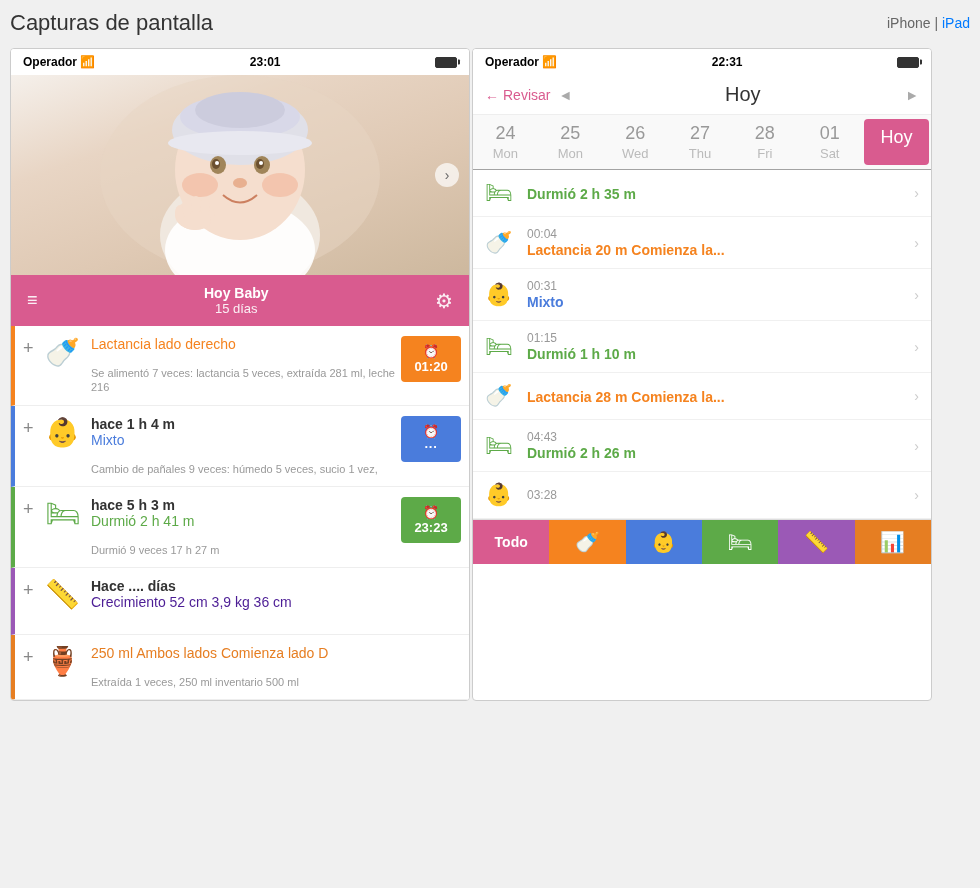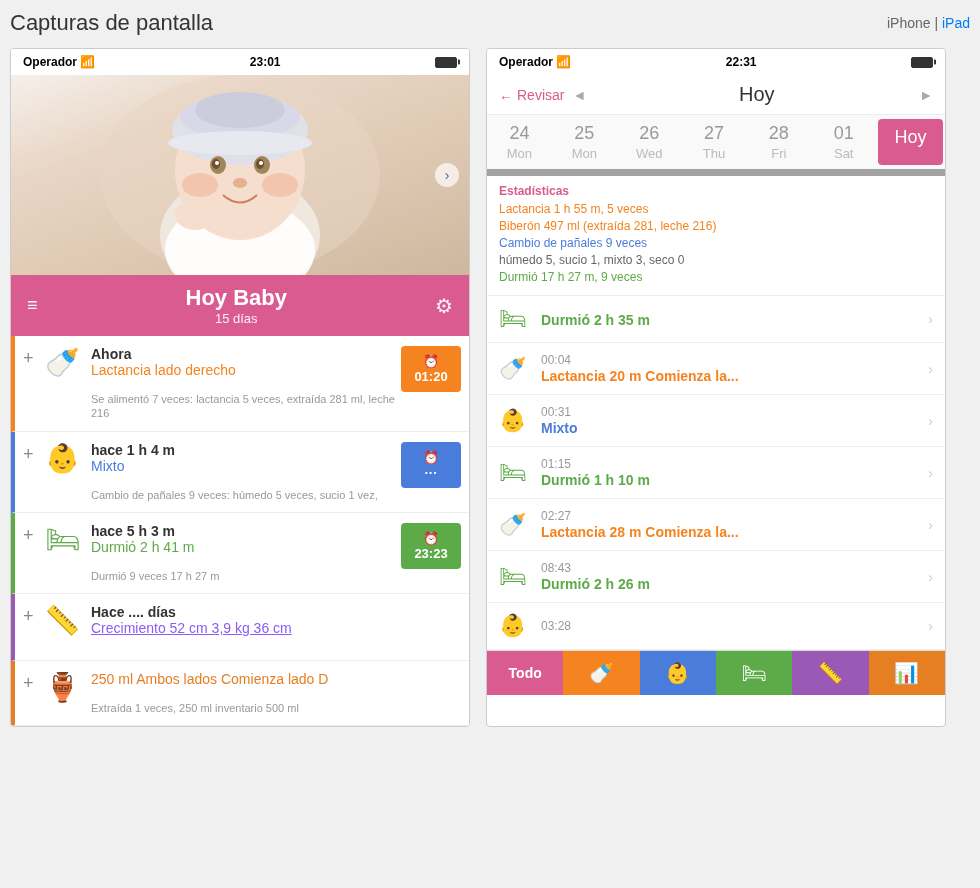--- a/index.html
+++ b/index.html
@@ -26,21 +26,21 @@
     .device-switcher {
       font-size: 14px;
       color: #666;
     }
 
     .device-switcher .iphone { color: #666; }
     .device-switcher .ipad { color: #007aff; font-weight: 500; }
 
     .screenshots-container {
       display: flex;
-      gap: 16px;
+      gap: 2px;
     }
 
     
     .phone-left {
       width: 460px;
       border: 1px solid #ccc;
       border-radius: 4px;
       overflow: hidden;
       background: #fff;
     }
@@ -116,21 +116,21 @@
       color: white;
       text-align: center;
       padding: 10px 16px;
       display: flex;
       align-items: center;
       justify-content: space-between;
     }
 
     .app-header .menu-icon { font-size: 18px; opacity: 0.9; }
     .app-header .title-area { text-align: center; }
-    .app-header .app-name { font-size: 22px; font-weight: 600; }
+    .app-header .app-name { font-size: 14px; font-weight: 600; }
     .app-header .subtitle { font-size: 13px; opacity: 0.9; }
     .app-header .gear-icon { font-size: 20px; opacity: 0.9; }
 
     .feed-list { background: #fff; }
 
     .feed-item {
       display: flex;
       align-items: flex-start;
       padding: 10px 8px;
       border-bottom: 1px solid #eee;
@@ -202,21 +202,21 @@
       display: flex;
       align-items: center;
       gap: 4px;
     }
     .cal-nav .nav-arrow { color: #aaa; font-size: 14px; margin: 0 8px; }
     .cal-nav .hoy-label { font-size: 20px; color: #333; flex: 1; text-align: center; }
     .cal-nav .nav-arrow-right { color: #aaa; font-size: 14px; }
 
     .cal-week {
       display: flex;
-      border-bottom: 7px solid #a3a3a3;
+      border-bottom: 1px solid #a3a3a3;
       background: #f9f9f9;
     }
 
     .cal-day {
       flex: 1;
       text-align: center;
       padding: 8px 4px;
     }
 
     .cal-day .day-num { font-size: 18px; color: #999; }
@@ -361,21 +361,20 @@
       </div>
       <span class="gear-icon">⚙</span>
     </div>
 
     <div class="feed-list">
 
       <div class="feed-item" style="border-left: 4px solid #f5831f;">
         <span class="plus-btn">+</span>
         <span class="item-icon color-orange">🍼</span>
         <div class="item-content">
-          <div class="item-time">Ahora</div>
           <div class="item-main color-orange">Lactancia lado derecho</div>
           <div class="item-detail">Se alimentó 7 veces: lactancia 5 veces, extraída 281 ml, leche 216</div>
         </div>
         <div class="item-action action-orange">
           <span>⏰</span>
           <span>01:20</span>
         </div>
       </div>
 
       <div class="feed-item" style="border-left: 4px solid #4a7cdc;">
@@ -404,21 +403,21 @@
           <span>⏰</span>
           <span>23:23</span>
         </div>
       </div>
 
       <div class="feed-item" style="border-left: 4px solid #9b59b6;">
         <span class="plus-btn">+</span>
         <span class="item-icon" style="color:#9b59b6;">📏</span>
         <div class="item-content">
           <div class="item-time">Hace .... días</div>
-          <div class="item-main" style="color:#8b5cf6;text-decoration:underline;">Crecimiento 52 cm 3,9 kg 36 cm</div>
+          <div class="item-main" style="color:#4c1d95;">Crecimiento 52 cm 3,9 kg 36 cm</div>
           <div class="item-detail"></div>
         </div>
       </div>
 
       <div class="feed-item" style="border-left: 4px solid #e67e22;">
         <span class="plus-btn">+</span>
         <span class="item-icon" style="color:#e67e22;">🏺</span>
         <div class="item-content">
           <div class="item-main" style="color:#e67e22;">250 ml  Ambos lados  Comienza lado D</div>
           <div class="item-detail">Extraída 1 veces, 250 ml  inventario 500 ml</div>
@@ -470,28 +469,20 @@
       <div class="cal-day">
         <div class="day-num">01</div>
         <div class="day-name">Sat</div>
       </div>
       <div class="cal-day today-badge">
         <div class="day-num">Hoy</div>
         <div class="day-name"></div>
       </div>
     </div>
 
-    <div class="stats-section">
-      <div class="stats-header">Estadísticas</div>
-      <div class="stat-line stat-orange">Lactancia 1 h 55 m,  5 veces</div>
-      <div class="stat-line stat-orange">Biberón 497 ml (extraída 281,  leche 216)</div>
-      <div class="stat-line stat-blue">Cambio de pañales 9 veces</div>
-      <div class="stat-line" style="color:#666;">húmedo 5,  sucio 1,  mixto 3,  seco 0</div>
-      <div class="stat-line stat-green">Durmió 17 h 27 m,  9 veces</div>
-    </div>
 
     <div class="events-list">
 
       <div class="event-item">
         <span class="event-icon color-green">🛏</span>
         <div class="event-content">
           <div class="event-title color-green">Durmió 2 h 35 m</div>
         </div>
         <span class="event-chevron">›</span>
       </div>
@@ -519,30 +510,29 @@
         <div class="event-content">
           <div class="event-time">01:15</div>
           <div class="event-title color-green">Durmió 1 h 10 m</div>
         </div>
         <span class="event-chevron">›</span>
       </div>
 
       <div class="event-item">
         <span class="event-icon color-orange">🍼</span>
         <div class="event-content">
-          <div class="event-time">02:27</div>
           <div class="event-title color-orange">Lactancia  28 m Comienza la...</div>
         </div>
         <span class="event-chevron">›</span>
       </div>
 
       <div class="event-item">
         <span class="event-icon color-green">🛏</span>
         <div class="event-content">
-          <div class="event-time">08:43</div>
+          <div class="event-time">04:43</div>
           <div class="event-title color-green">Durmió 2 h 26 m</div>
         </div>
         <span class="event-chevron">›</span>
       </div>
 
       <div class="event-item">
         <span class="event-icon color-blue">👶</span>
         <div class="event-content">
           <div class="event-time">03:28</div>
           <div class="event-title color-blue"></div>

